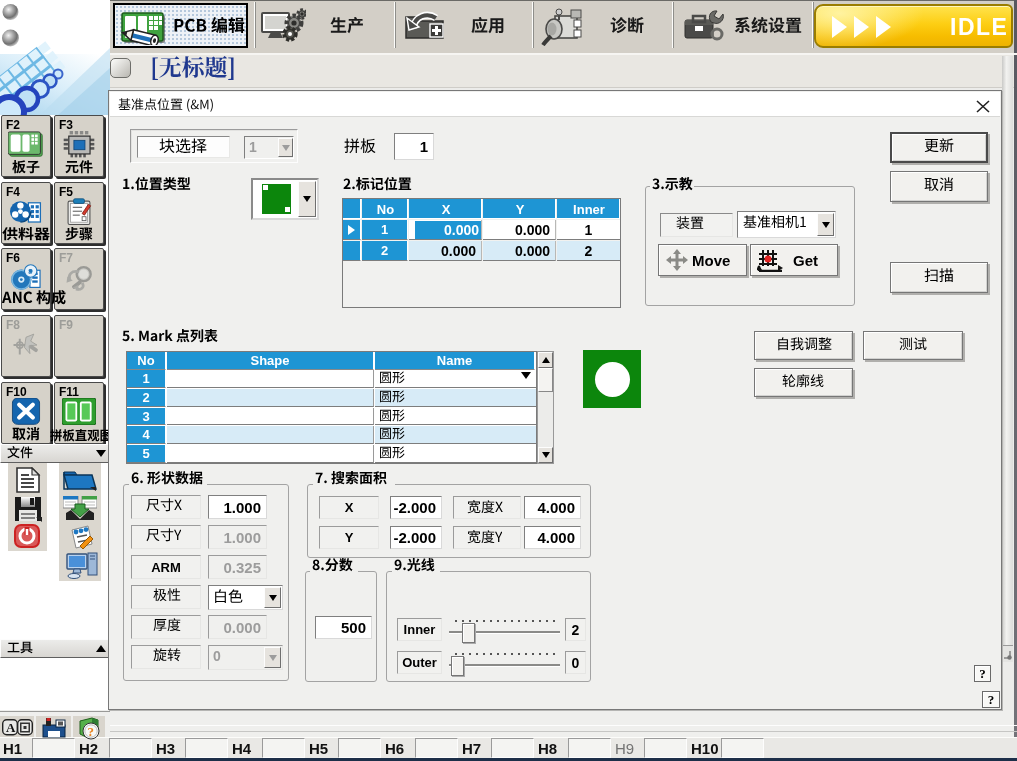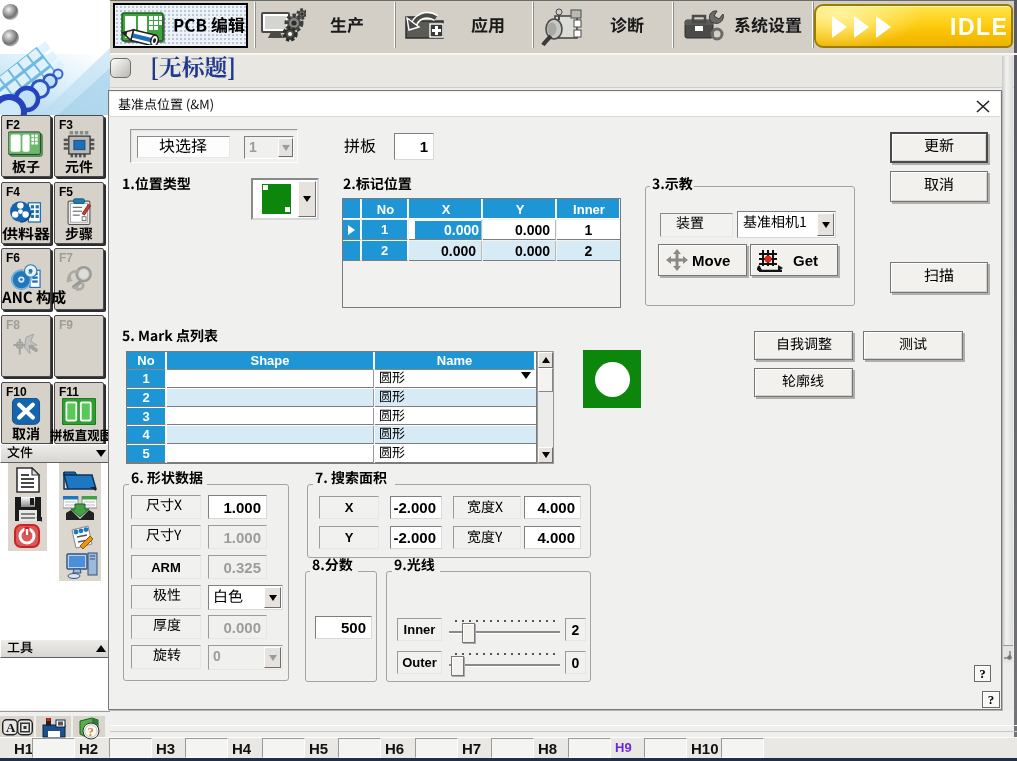--- a/index.html
+++ b/index.html
@@ -878,31 +878,31 @@
 <div class="a" style="left:462px;top:623px;width:13px;height:20px;background:#f2f1ee;border:1px solid #767676;box-shadow:inset 1px 1px 0 #fff,1px 1px 0 #aaa"></div>
 <div class="a ctr" style="left:565px;top:618px;width:21px;height:23px;background:#f1f1ef;border:1px solid;border-color:#9b9b9b #e6e6e4 #e6e6e4 #9b9b9b;font-weight:bold;font-size:14px">2</div>
 <div class="a" style="left:397px;top:651px;width:45px;height:23px;background:#f1f1ef;border:1px solid;border-color:#9b9b9b #e6e6e4 #e6e6e4 #9b9b9b"></div>
 <div class="a ctr" style="left:397px;top:651px;width:45px;height:23px;font-weight:bold;font-size:13px">Outer</div>
 <div class="a" style="left:455px;top:653px;width:102px;height:2px;background:repeating-linear-gradient(90deg,#555 0 2px,transparent 2px 7px)"></div>
 <div class="a" style="left:449px;top:664px;width:111px;height:3px;background:#8a8a88;border-bottom:1px solid #fff"></div>
 <div class="a" style="left:451px;top:656px;width:13px;height:20px;background:#f2f1ee;border:1px solid #767676;box-shadow:inset 1px 1px 0 #fff,1px 1px 0 #aaa"></div>
 <div class="a ctr" style="left:565px;top:651px;width:21px;height:23px;background:#f1f1ef;border:1px solid;border-color:#9b9b9b #e6e6e4 #e6e6e4 #9b9b9b;font-weight:bold;font-size:14px">0</div>
 <div class="a ctr" style="left:974px;top:665px;width:17px;height:17px;background:#f8f8f6;border:1px solid #6a6a6a;box-shadow:inset 1px 1px 0 #fff;font-family:'Liberation Serif',serif;font-weight:bold;font-size:13px">?</div>
 <div class="a ctr" style="left:982px;top:691px;width:18px;height:17px;background:#f8f8f6;border:1px solid #6a6a6a;box-shadow:inset 1px 1px 0 #fff;font-family:'Liberation Serif',serif;font-weight:bold;font-size:13px">?</div>
-<div class="a" style="left:14px;top:740px;font-weight:bold;font-size:15px;color:#111">H1</div>
+<div class="a" style="left:3px;top:740px;font-weight:bold;font-size:15px;color:#111">H1</div>
 <div class="a" style="left:32px;top:738px;width:43px;height:20px;background:#f4f4f2;border:1px solid;border-color:#9a9a9a #fdfdfd #fdfdfd #9a9a9a"></div>
 <div class="a" style="left:79px;top:740px;font-weight:bold;font-size:15px;color:#111">H2</div>
 <div class="a" style="left:109px;top:738px;width:43px;height:20px;background:#f4f4f2;border:1px solid;border-color:#9a9a9a #fdfdfd #fdfdfd #9a9a9a"></div>
 <div class="a" style="left:156px;top:740px;font-weight:bold;font-size:15px;color:#111">H3</div>
 <div class="a" style="left:185px;top:738px;width:43px;height:20px;background:#f4f4f2;border:1px solid;border-color:#9a9a9a #fdfdfd #fdfdfd #9a9a9a"></div>
 <div class="a" style="left:232px;top:740px;font-weight:bold;font-size:15px;color:#111">H4</div>
 <div class="a" style="left:262px;top:738px;width:43px;height:20px;background:#f4f4f2;border:1px solid;border-color:#9a9a9a #fdfdfd #fdfdfd #9a9a9a"></div>
 <div class="a" style="left:309px;top:740px;font-weight:bold;font-size:15px;color:#111">H5</div>
 <div class="a" style="left:338px;top:738px;width:43px;height:20px;background:#f4f4f2;border:1px solid;border-color:#9a9a9a #fdfdfd #fdfdfd #9a9a9a"></div>
 <div class="a" style="left:385px;top:740px;font-weight:bold;font-size:15px;color:#111">H6</div>
 <div class="a" style="left:415px;top:738px;width:43px;height:20px;background:#f4f4f2;border:1px solid;border-color:#9a9a9a #fdfdfd #fdfdfd #9a9a9a"></div>
 <div class="a" style="left:462px;top:740px;font-weight:bold;font-size:15px;color:#111">H7</div>
 <div class="a" style="left:491px;top:738px;width:43px;height:20px;background:#f4f4f2;border:1px solid;border-color:#9a9a9a #fdfdfd #fdfdfd #9a9a9a"></div>
 <div class="a" style="left:538px;top:740px;font-weight:bold;font-size:15px;color:#111">H8</div>
 <div class="a" style="left:568px;top:738px;width:43px;height:20px;background:#f4f4f2;border:1px solid;border-color:#9a9a9a #fdfdfd #fdfdfd #9a9a9a"></div>
-<div class="a" style="left:615px;top:740px;font-weight:bold;font-size:13px;color:#6d28d9">H9</div>
+<div class="a" style="left:615px;top:740px;font-weight:normal;font-size:15px;color:#737373">H9</div>
 <div class="a" style="left:644px;top:738px;width:43px;height:20px;background:#f4f4f2;border:1px solid;border-color:#9a9a9a #fdfdfd #fdfdfd #9a9a9a"></div>
 <div class="a" style="left:691px;top:740px;font-weight:bold;font-size:15px;color:#111">H10</div>
 <div class="a" style="left:721px;top:738px;width:43px;height:20px;background:#f4f4f2;border:1px solid;border-color:#9a9a9a #fdfdfd #fdfdfd #9a9a9a"></div>
 </body></html>

